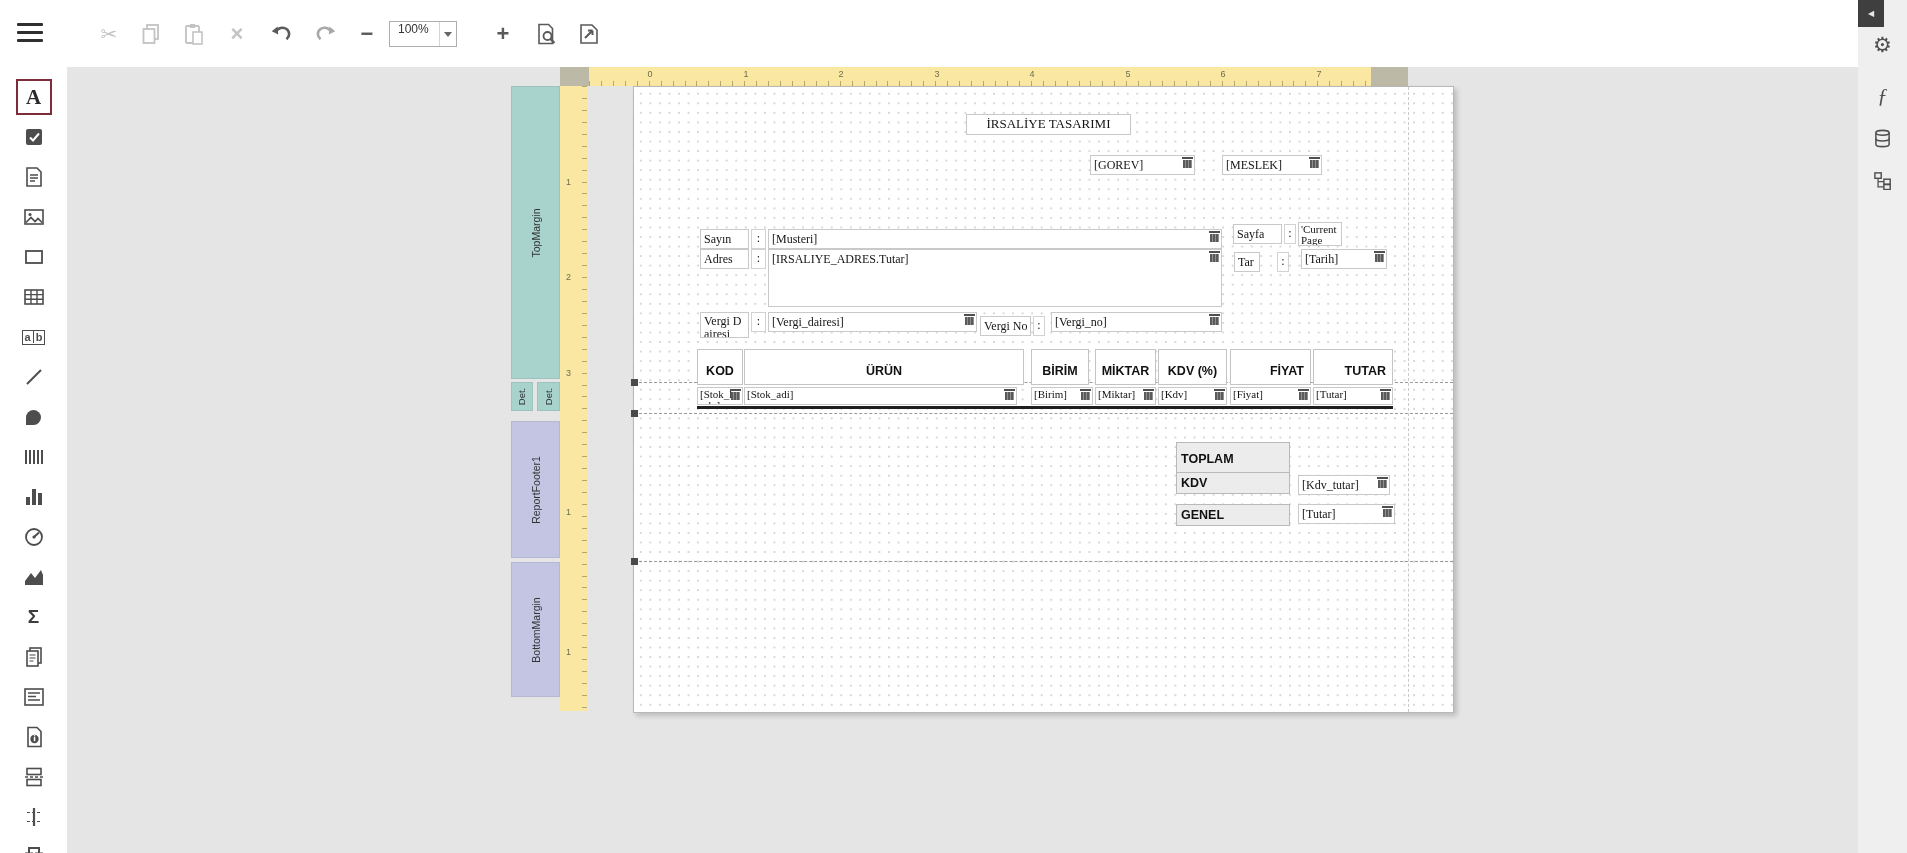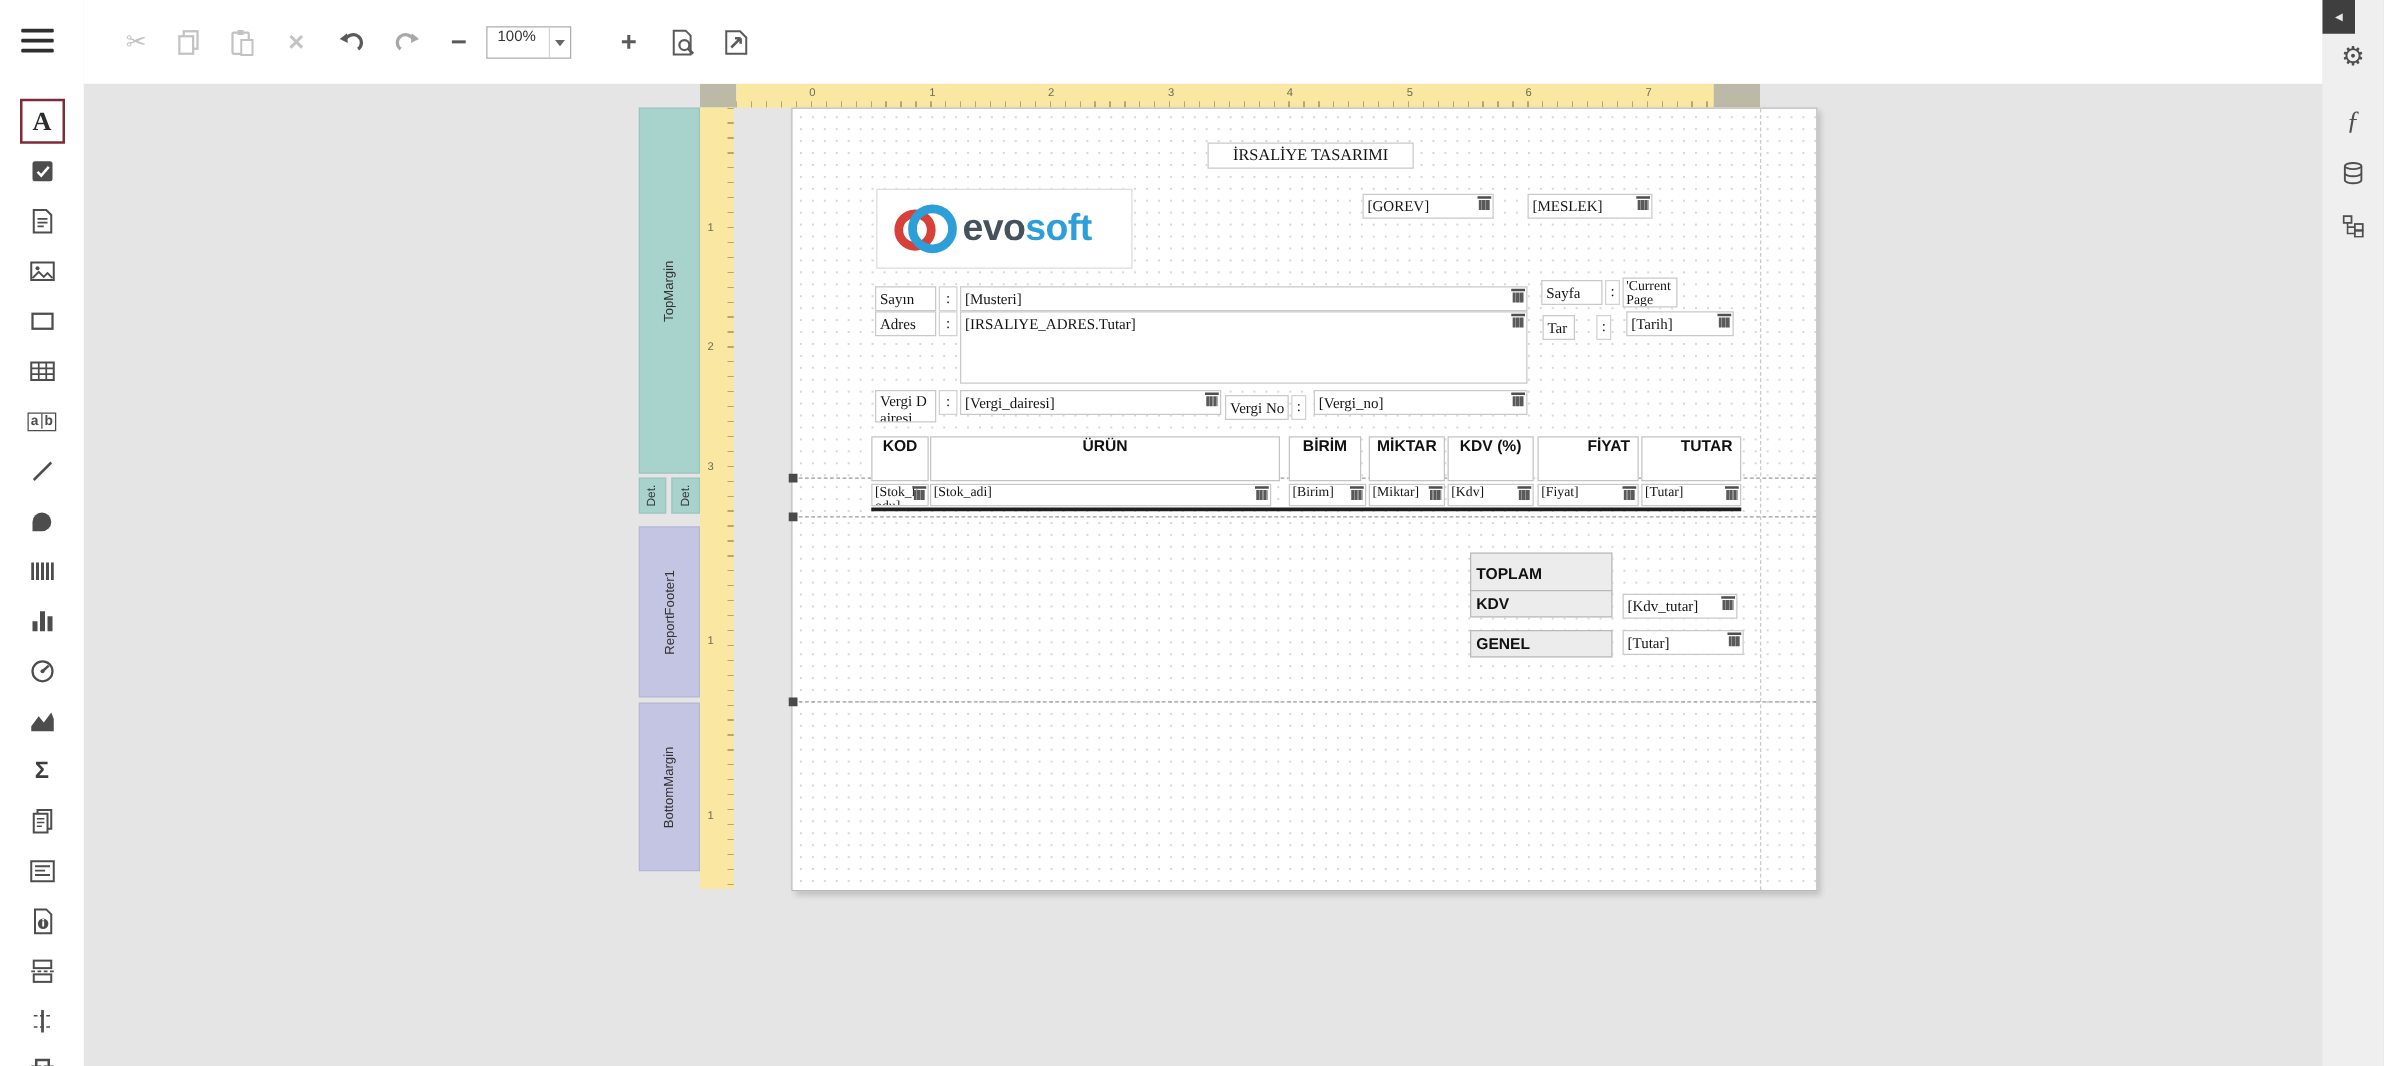--- a/index.html
+++ b/index.html
@@ -73,21 +73,21 @@
          line-height:14px;padding:2px 3px;word-break:break-all;}
   .small .ftext{font-size:11px;line-height:11px;padding:1px 2px;}
   .center .ftext{text-align:center;word-break:normal;}
   .colon{position:absolute;background:#fff;border:1px solid #d2d2d2;box-sizing:border-box;overflow:hidden;
          font-family:"Liberation Serif",serif;font-size:12px;color:#141414;text-align:center;line-height:17px;}
   .bind-icon{position:absolute;top:1px;right:2px;width:9px;height:11px;}
   .bind-icon::before{content:"";position:absolute;top:0;left:-1px;right:-1px;height:2px;background:#4f4f4f;}
   .bind-icon::after{content:"";position:absolute;top:3px;left:0;right:0;bottom:0;
          background:repeating-linear-gradient(90deg,#5a5a5a 0 2px,#909090 2px 3px);}
   .hdr{position:absolute;background:#fff;border:1px solid #c4c4c4;box-sizing:border-box;
-       font-weight:bold;font-size:12.5px;color:#111;display:flex;justify-content:center;
+       font-weight:bold;font-size:12.5px;color:#111;display:flex;align-items:flex-end;justify-content:center;
        padding-bottom:6px;}
   .hdr.right{justify-content:flex-end;padding-right:6px;}
   .tot{position:absolute;background:#ececec;border:1px solid #b9b9b9;box-sizing:border-box;
        font-weight:bold;font-size:12.5px;color:#111;display:flex;align-items:center;padding-left:4px;}
   .band-sep{position:absolute;left:0;width:819px;height:0;border-top:1px dashed #999;}
   .handle{position:absolute;left:-3px;width:7px;height:7px;background:#4a4a4a;cursor:row-resize;}
   #margin-dash{position:absolute;left:774px;top:0;height:625px;width:0;border-left:1px dashed #c9c9c9;}
   #thick-line{position:absolute;background:#1f1f1f;cursor:pointer;}
   #logo-box{display:flex;align-items:center;padding-left:6px;}
   #logo-box .evo{font-weight:bold;font-size:30px;color:#44525e;letter-spacing:-.5px;}
@@ -325,28 +325,20 @@
       <div class="band-sep" style="top:474px"></div>
       <div class="handle" style="top:292px"></div>
       <div class="handle" style="top:323px"></div>
       <div class="handle" style="top:471px"></div>
       <div id="margin-dash"></div>
 
       <div class="fieldbox center" style="left:332px;top:27px;width:165px;height:21px">
         <span class="ftext" style="font-size:13px">İRSALİYE TASARIMI</span>
       </div>
 
-      <div class="fieldbox" id="logo-box" style="left:67px;top:64px;width:205px;height:64px;border-color:#dcdcdc">
-        <svg width="62" height="48" viewBox="0 0 62 48">
-          <circle cx="24" cy="25" r="13" fill="none" stroke="#d8403a" stroke-width="7"></circle>
-          <circle cx="38" cy="24" r="16" fill="none" stroke="#2d9fd8" stroke-width="7"></circle>
-        </svg>
-        <span class="evo">evo</span>
-          <span class="soft">soft</span>
-      </div>
 
       <div class="fieldbox" style="left:456px;top:68px;width:105px;height:20px">
         <span class="ftext">[GOREV]</span>
         <span class="bind-icon"></span>
       </div>
       <div class="fieldbox" style="left:588px;top:68px;width:100px;height:20px">
         <span class="ftext">[MESLEK]</span>
         <span class="bind-icon"></span>
       </div>
 

